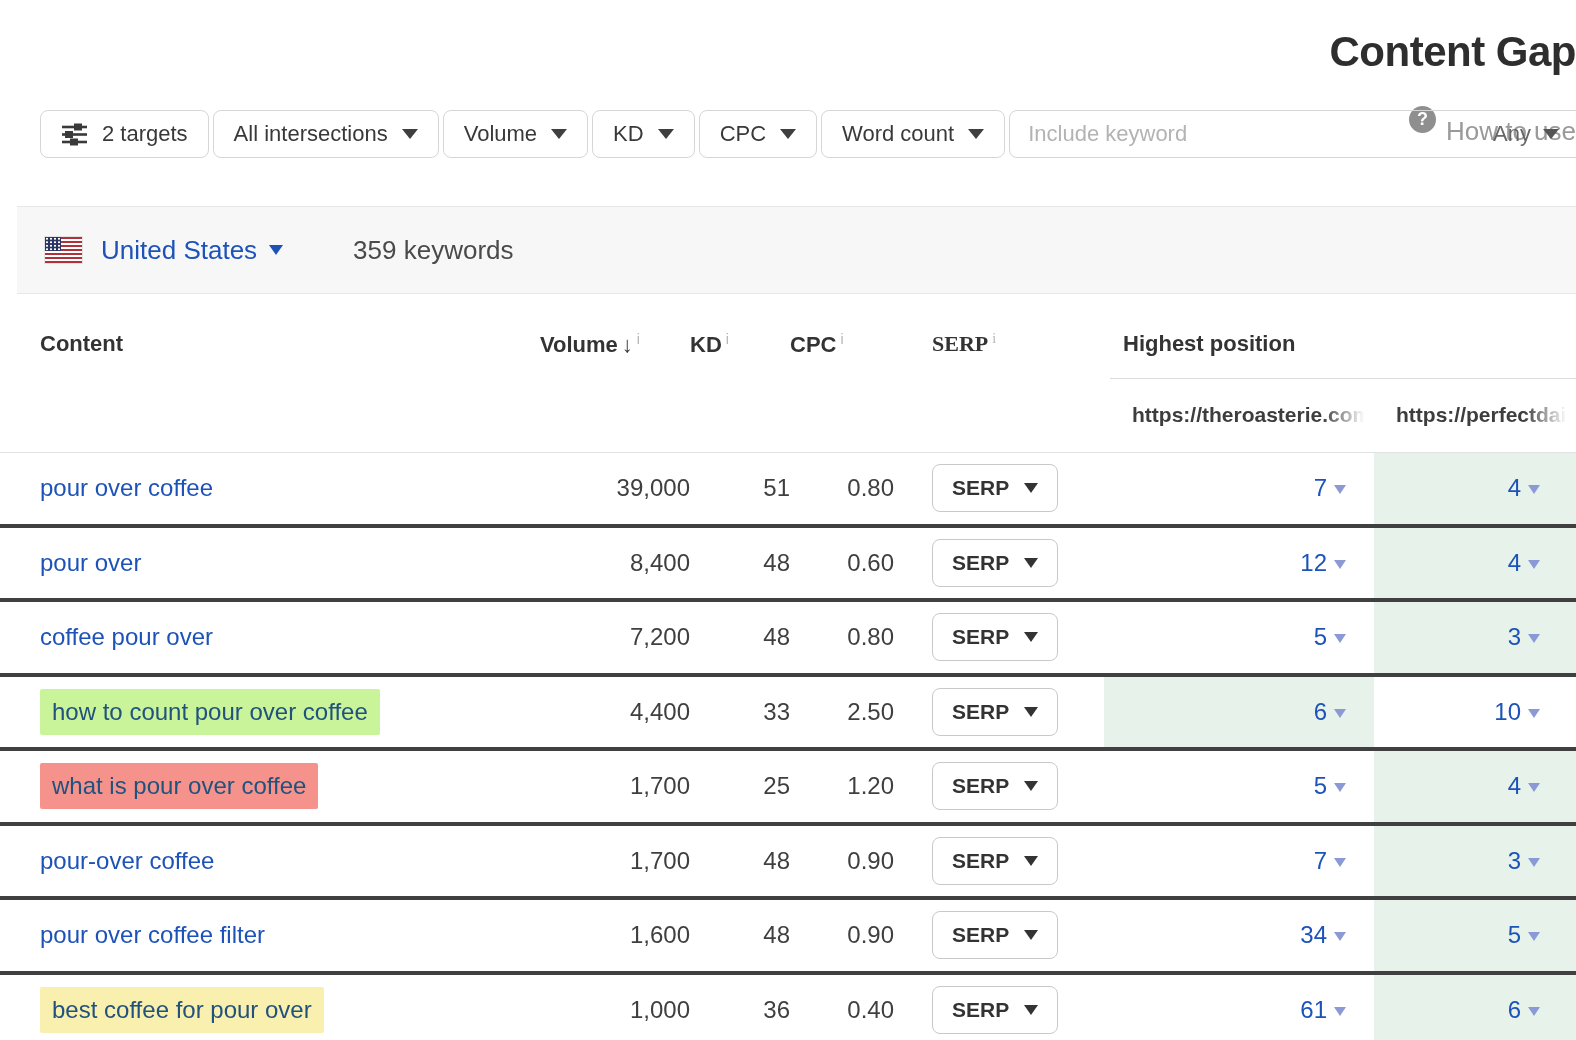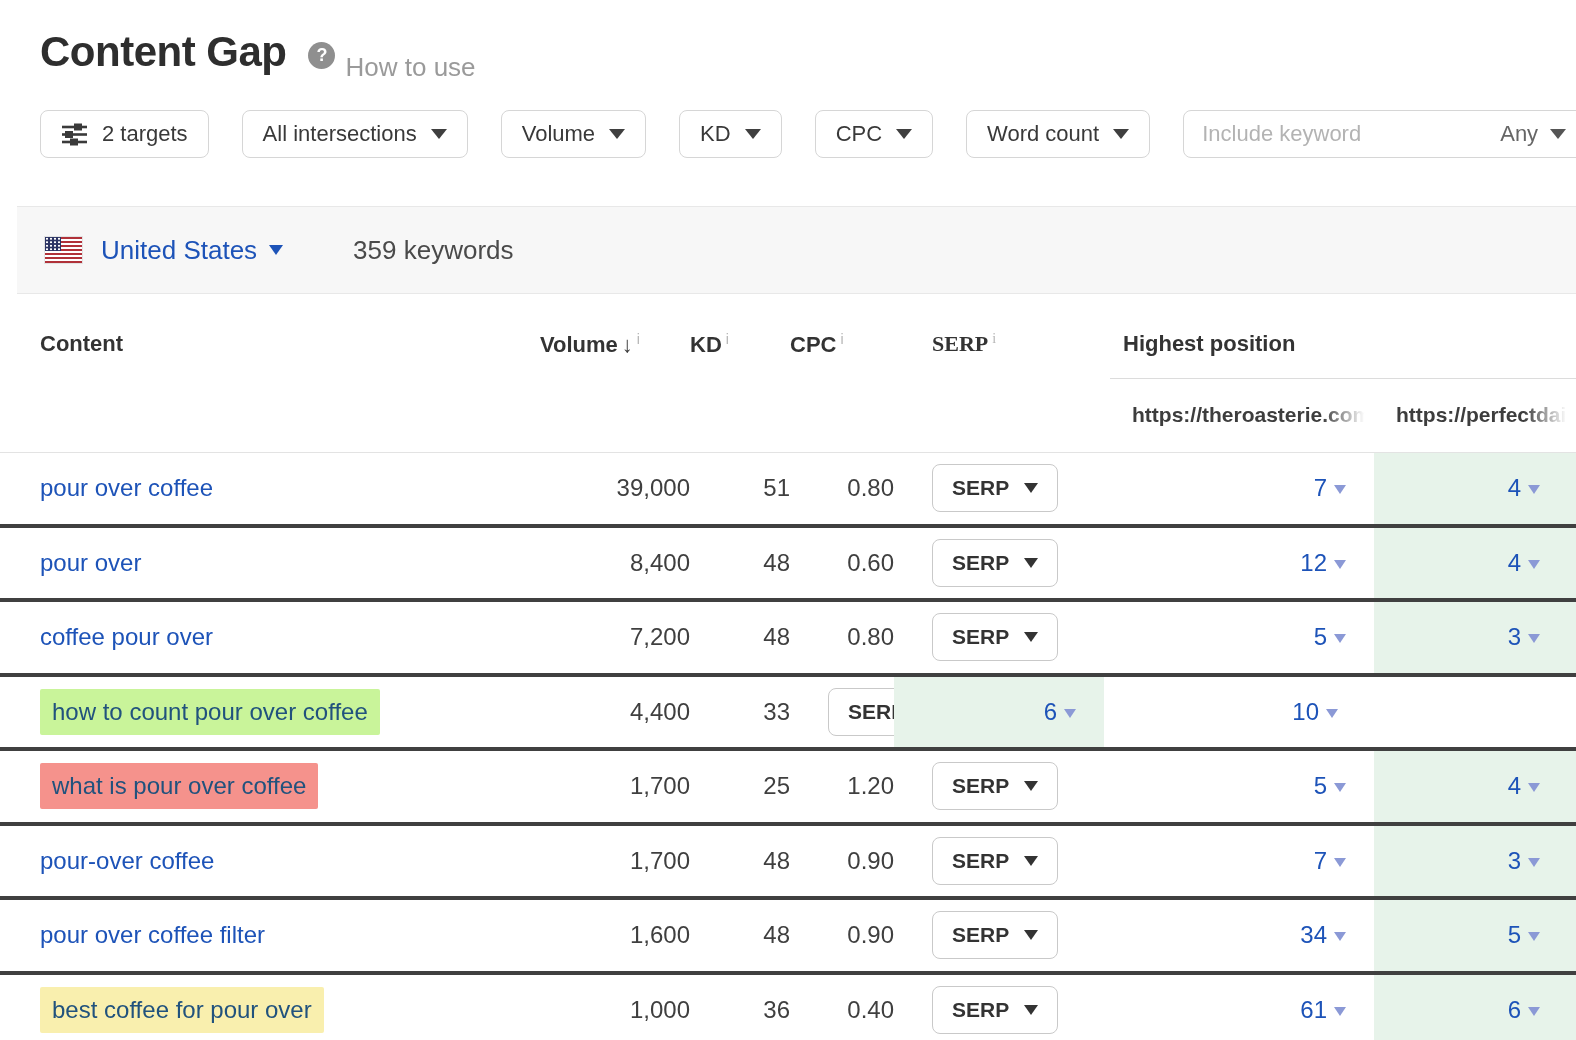--- a/index.html
+++ b/index.html
@@ -2,29 +2,29 @@
 <html style="--accent-blue: #1d53b8; --cell-green: #e7f3ea; --hl-green: #c9f49a; --hl-red: #f5928c; --hl-yellow: #f9efae; --hl-text: #21527d;"><head>
 <meta charset="utf-8">
 <style>
   * { margin:0; padding:0; box-sizing:border-box; }
   html,body { width:1576px; height:1040px; overflow:hidden; background:#fff;
     font-family:"Liberation Sans","DejaVu Sans",sans-serif; }
   .page { position:relative; width:1576px; height:1040px; }
 
   
   .top { padding:28px 0 0 40px; }
-  .title-row { display:flex; align-items:flex-start; gap:16px; height:56px; }
+  .title-row { display:flex; align-items:flex-end; gap:16px; height:56px;flex-direction:column; }
   .page-title { font-size:42px; font-weight:700; color:#2e2e2e; letter-spacing:-0.5px; }
   .help { display:flex; align-items:center; gap:10px; margin-left:6px; cursor:pointer; }
   .qmark { width:27px; height:27px; border-radius:50%; background:#8f8f8f; color:#fff;
     font-size:18px; font-weight:700; display:flex; align-items:center; justify-content:center; }
   .help-label { font-size:26px; color:#9a9a9a;margin-top:24px; }
 
   
-  .toolbar { display:flex; align-items:center; gap:33px; margin:26px 0 0 0; padding-right:0; }
+  .toolbar { display:flex; align-items:center; gap:4px; margin:26px 0 0 0; padding-right:0; }
   .btn { height:48px; display:flex; align-items:center; gap:14px; padding:0 20px;
     border:1px solid #d6d6d6; border-radius:8px; background:#fff; font-size:22px; color:#393939;
     cursor:pointer; white-space:nowrap; }
   .caret { width:0; height:0; border-left:8px solid transparent; border-right:8px solid transparent;
     border-top:10px solid #3f3f3f; display:inline-block; }
   .kw-box { flex:1; height:48px; margin-right:-20px; border:1px solid #d6d6d6; border-radius:8px;
     display:flex; align-items:center; padding:0 36px 0 0; }
   .kw-box input { border:none; outline:none; flex:1; height:100%; font-size:22px; padding:0 10px 0 18px;
     font-family:inherit; color:#333; background:transparent; }
   .kw-box input::placeholder { color:#b3b3b3; }
@@ -252,20 +252,21 @@
         <span class="pos-caret"></span>
       </span>
     </div>
   </div>
       <div class="grid-cols trow">
     <div class="cell cell-keyword">
       <a class="kw-link hl-green">how to count pour over coffee</a>
     </div>
     <div class="cell cell-volume">4,400</div>
     <div class="cell cell-kd">33</div>
+    <div class="cell cell-cpc">2.50</div>
     <div class="cell cell-serp">
       <button class="serp-btn">
         <span>SERP</span>
         <span class="caret"></span>
       </button>
     </div>
     <div class="cell cell-pos p1 cell-green">
       <span class="pos-val">
         <span class="pos-num">6</span>
         <span class="pos-caret"></span>

